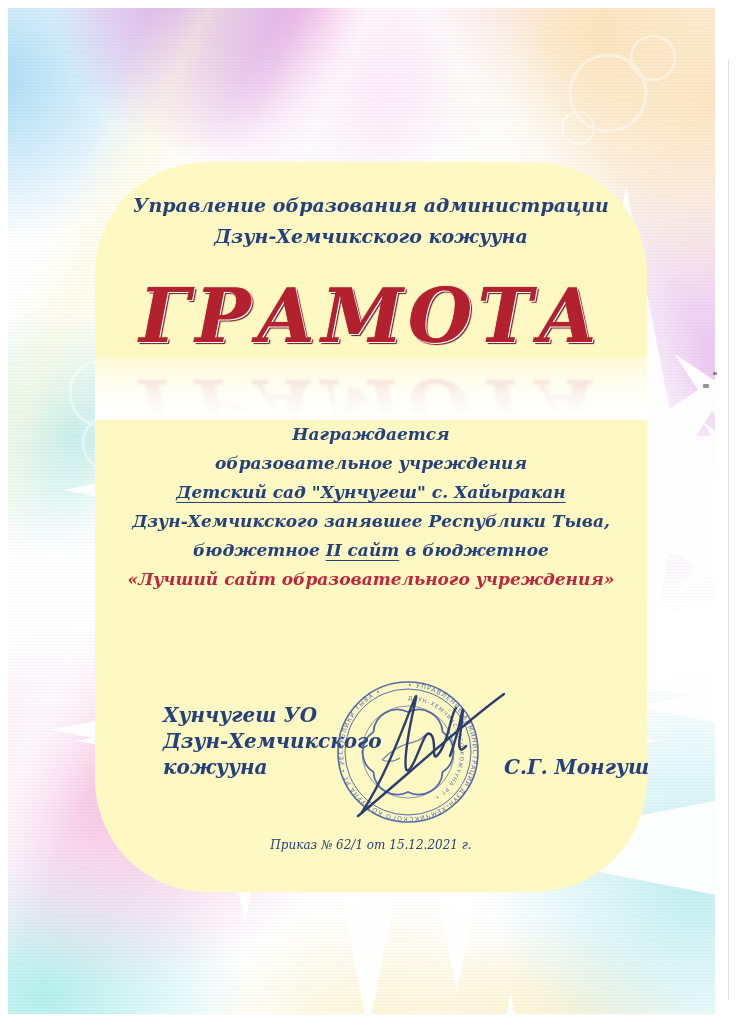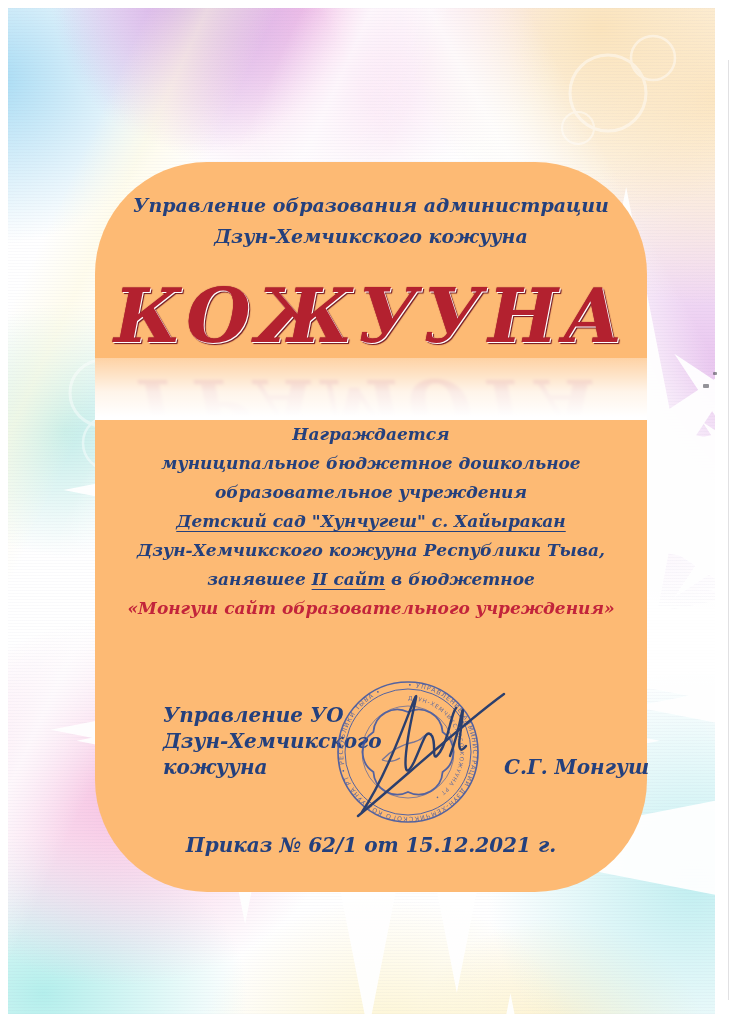--- a/index.html
+++ b/index.html
@@ -29,21 +29,21 @@
       radial-gradient(ellipse 30% 18% at 78% 103%,#fdf0c8 0%, rgba(253,240,200,0) 70%),
       #ffffff;
   }
   .sparkles{position:absolute;left:0;top:0;width:707px;height:1006px;}
   .edge-line{position:absolute;right:16px;top:60px;bottom:24px;width:1px;background:rgba(90,90,100,.18);}
   .speck{position:absolute;background:rgba(60,60,70,.55);border-radius:1px;}
 
   
   .panel{
     position:absolute;left:95px;top:162px;width:552px;height:730px;
-    background:#fdba74;border-radius:112px;
+    background:#fef9c3;border-radius:112px;
   }
   .line{position:absolute;left:0;width:100%;text-align:center;font-style:italic;}
 
   .issuer{top:28px;color:#24407d;font-size:19px;line-height:31px;font-weight:bold;}
 
   .grm{
     top:112px;height:84px;line-height:84px;
     font-size:74px;font-weight:bold;letter-spacing:5px;
     color:#b3212f;
     text-shadow:1px 1px 0 #fff, 2px 2px 1px #6e1420, 0 0 1px #8c1a26;
@@ -64,21 +64,21 @@
   .bodytext .contest{color:#c2243b;}
 
   .sigblock{
     position:absolute;left:68px;top:540px;width:300px;text-align:left;
     color:#24407d;font-size:20px;line-height:26px;font-style:italic;font-weight:bold;
   }
   .signer{
     position:absolute;left:378px;top:592px;width:170px;text-align:left;
     color:#24407d;font-size:20px;line-height:26px;font-style:italic;font-weight:bold;margin-left:31px;
   }
-  .orderline{top:670px;color:#24407d;font-size:20px;line-height:26px;font-weight:bold;}
+  .orderline{top:670px;color:#24407d;font-size:12px;line-height:26px;font-weight:normal;}
 
   .stamp-wrap{position:absolute;left:205px;top:498px;width:260px;height:196px;pointer-events:none;}
 </style>
 </head>
 <body>
 
 <div class="scan">
 
   <svg class="sparkles" viewBox="0 0 707 1006" xmlns="http://www.w3.org/2000/svg">
     <defs>
@@ -144,36 +144,35 @@
 <div class="speck" style="right:28px;top:372px;width:4px;height:3px;"></div>
 <div class="speck" style="right:36px;top:384px;width:6px;height:4px;"></div>
 
 <div class="panel">
 
   <div class="line issuer">
     <div>Управление образования администрации</div>
     <div>Дзун-Хемчикского кожууна</div>
   </div>
 
-  <div class="line grm">КОЖУУНА</div>
+  <div class="line grm">ГРАМОТА</div>
   <div class="line grm-reflect">ГРАМОТА</div>
   <div class="reflect-fade"></div>
 
   <div class="line bodytext">
     <div>Награждается</div>
-    <div>муниципальное бюджетное дошкольное</div>
     <div>образовательное учреждения</div>
     <div class="u">Детский сад "Хунчугеш" с. Хайыракан</div>
-    <div>Дзун-Хемчикского кожууна Республики Тыва,</div>
-    <div><span>занявшее </span><span class="u">II сайт</span><span> в бюджетное</span></div>
-    <div class="contest">«Монгуш сайт образовательного учреждения»</div>
+    <div>Дзун-Хемчикского занявшее Республики Тыва,</div>
+    <div><span>бюджетное </span><span class="u">II сайт</span><span> в бюджетное</span></div>
+    <div class="contest">«Лучший сайт образовательного учреждения»</div>
   </div>
 
   <div class="sigblock">
-    <div>Управление УО</div>
+    <div>Хунчугеш УО</div>
     <div>Дзун-Хемчикского кожууна</div>
   </div>
   <div class="signer">С.Г. Монгуш</div>
 
   <svg class="stamp-wrap" viewBox="0 0 260 196" xmlns="http://www.w3.org/2000/svg">
     <g stroke="#3d57a6" fill="none" opacity=".88">
       <circle cx="108" cy="92" r="70" stroke-width="1.6"></circle>
       <circle cx="108" cy="92" r="63" stroke-width="1"></circle>
       <circle cx="108" cy="92" r="46" stroke-width="1" opacity=".7"></circle>
       <path d="M108,52 A24,24 0 0 1 142.6,72 A24,24 0 0 1 142.6,112 A24,24 0 0 1 108,132 A24,24 0 0 1 73.4,112 A24,24 0 0 1 73.4,72 A24,24 0 0 1 108,52 Z" stroke-width="1.8"></path>

